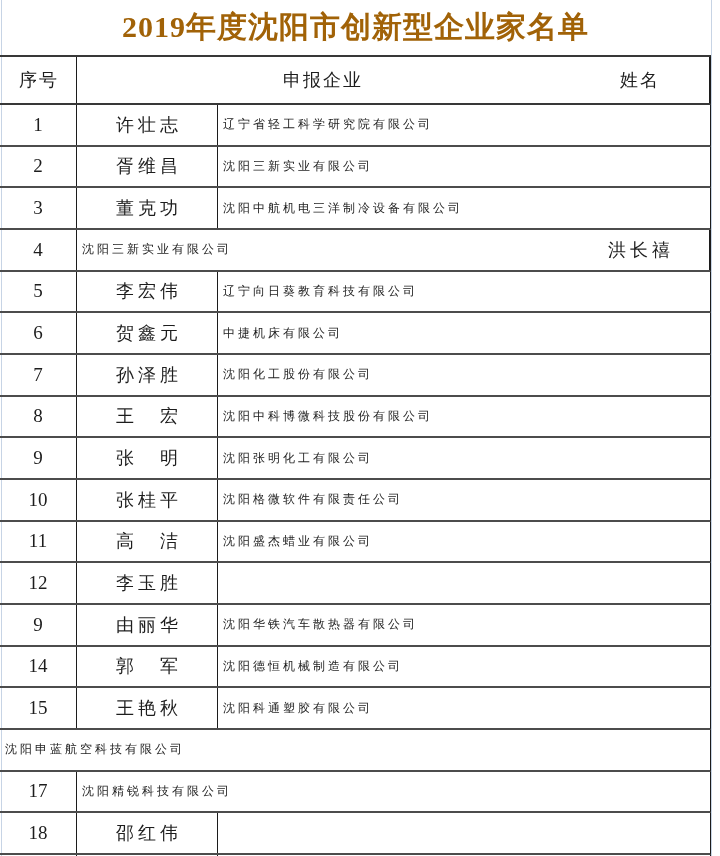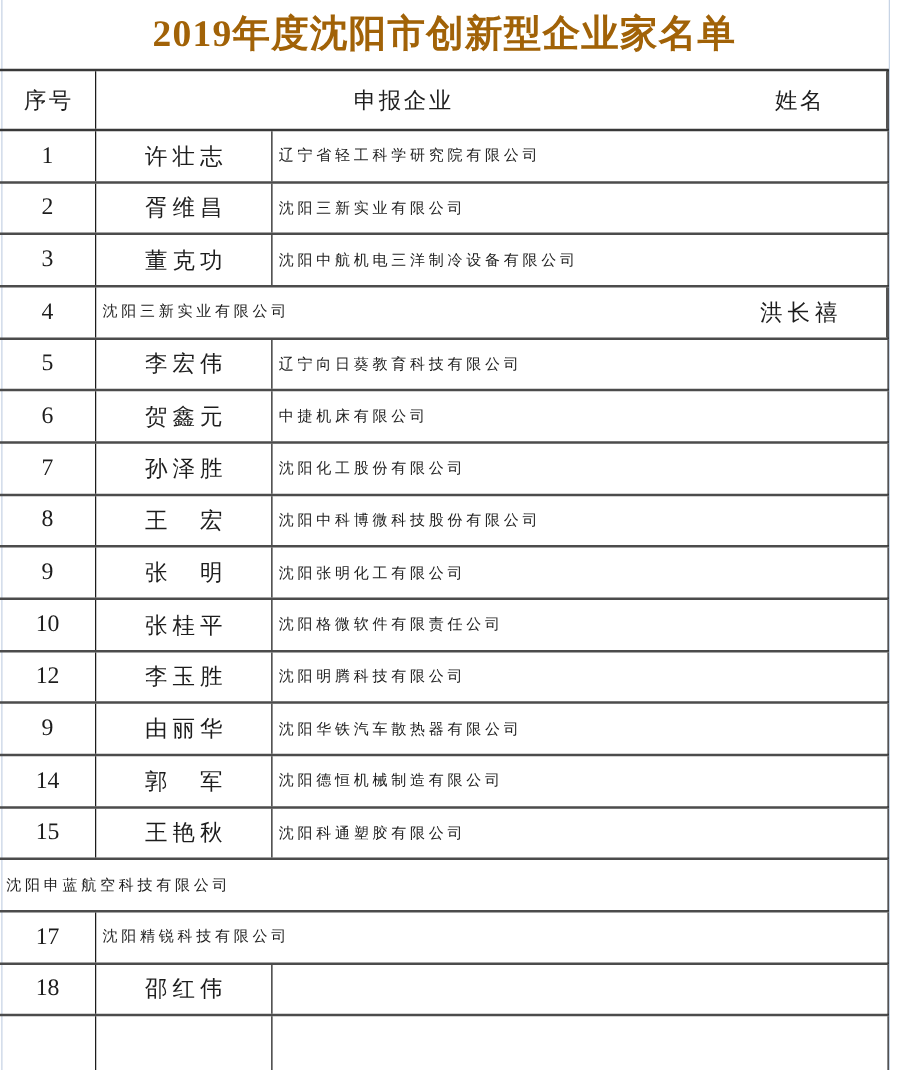--- a/index.html
+++ b/index.html
@@ -129,23 +129,27 @@
       <div class="c no">9</div>
       <div class="c name">张　明</div>
       <div class="c comp">沈阳张明化工有限公司</div>
     </div>
     <div class="data-row">
       <div class="c no">10</div>
       <div class="c name">张桂平</div>
       <div class="c comp">沈阳格微软件有限责任公司</div>
     </div>
     <div class="data-row">
+      <div class="c no">11</div>
+      <div class="c name">高　洁</div>
+      <div class="c comp">沈阳盛杰蜡业有限公司</div>
+    </div>
+    <div class="data-row">
       <div class="c no">12</div>
       <div class="c name">李玉胜</div>
-      <div class="c comp">沈阳明腾科技有限公司</div>
     </div>
     <div class="data-row">
       <div class="c no">9</div>
       <div class="c name">由丽华</div>
       <div class="c comp">沈阳华铁汽车散热器有限公司</div>
     </div>
     <div class="data-row">
       <div class="c no">14</div>
       <div class="c name">郭　军</div>
       <div class="c comp">沈阳德恒机械制造有限公司</div>

